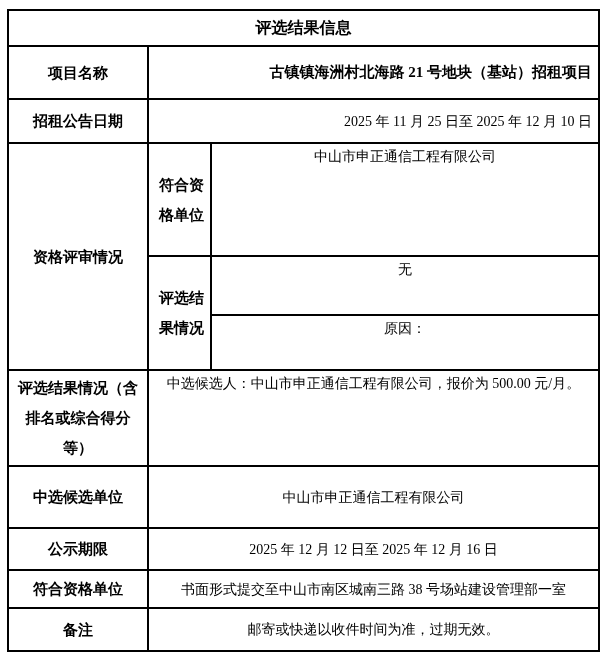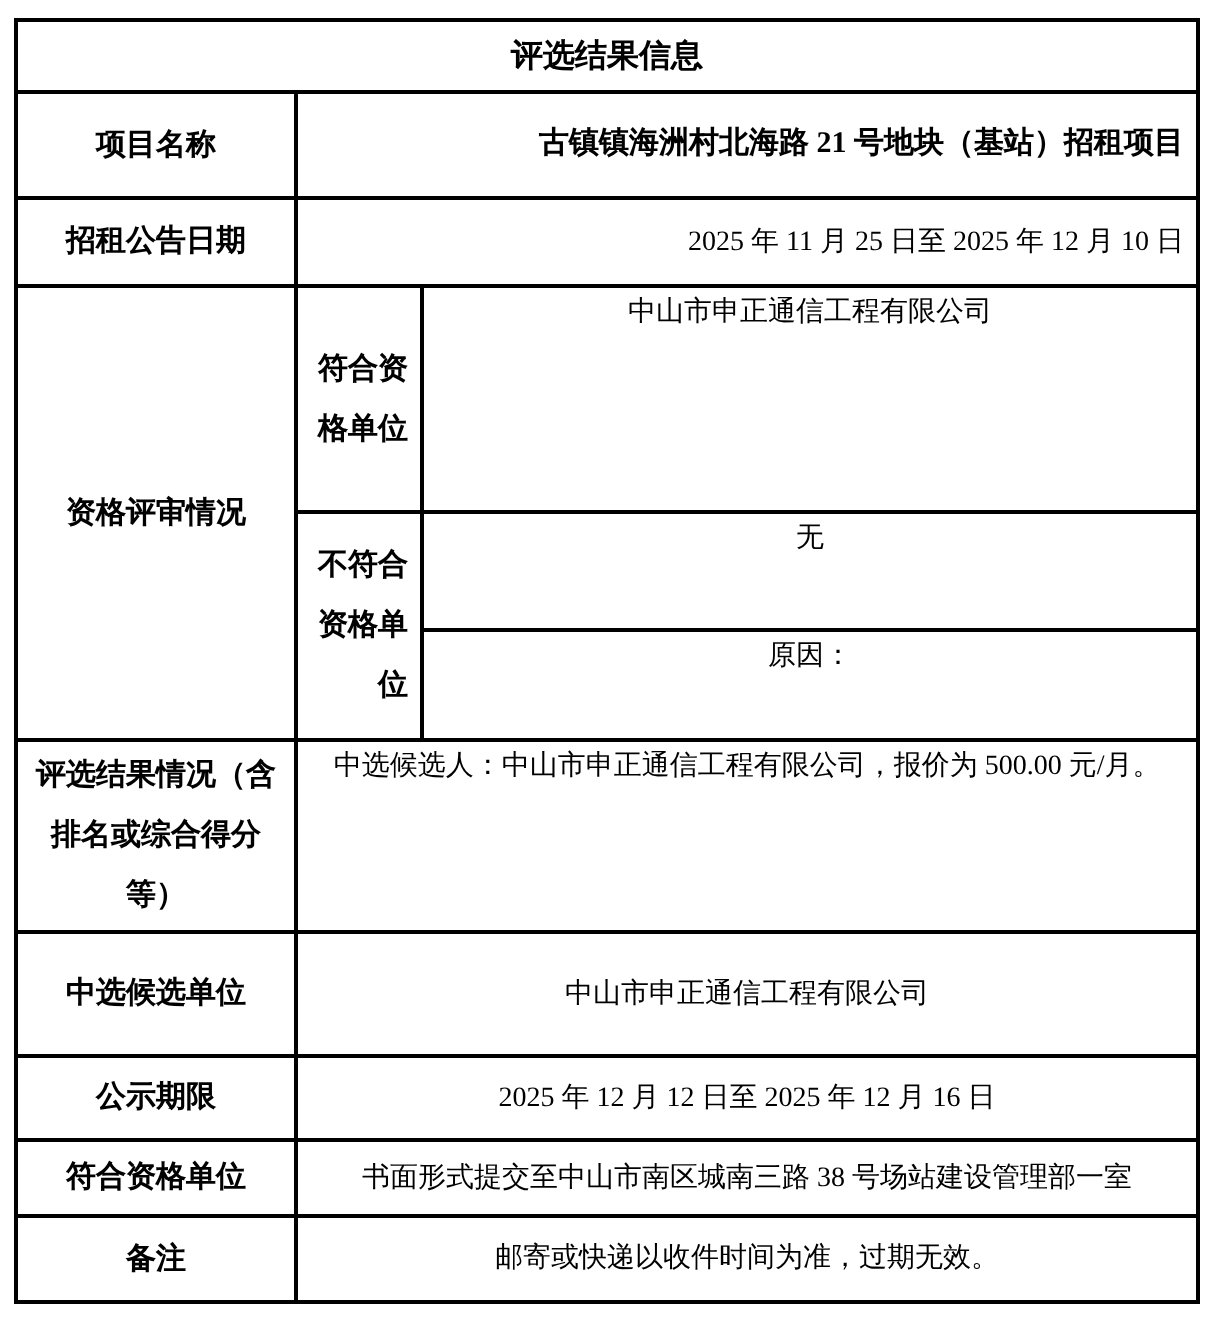--- a/index.html
+++ b/index.html
@@ -97,21 +97,21 @@
       <td colspan="2" class="value-cell value-center">2025 年 11 月 25 日至 2025 年 12 月 10 日</td>
     </tr>
 
     <tr style="height:113px">
       <td rowspan="3" class="label-cell">资格评审情况</td>
       <td class="sublabel-cell">符合资格单位</td>
       <td class="value-cell value-top">中山市申正通信工程有限公司</td>
     </tr>
 
     <tr style="height:59px">
-      <td rowspan="2" class="sublabel-cell">不符合资格单位</td>
+      <td rowspan="2" class="sublabel-cell">评选结果情况</td>
       <td class="value-cell value-top">无</td>
     </tr>
 
     <tr style="height:55px">
       <td class="value-cell value-top">原因：</td>
     </tr>
 
     <tr style="height:95px">
       <td class="label-cell">评选结果情况（含排名或综合得分等）</td>
       <td colspan="2" class="value-cell value-top">中选候选人：中山市申正通信工程有限公司，报价为 500.00 元/月。</td>

